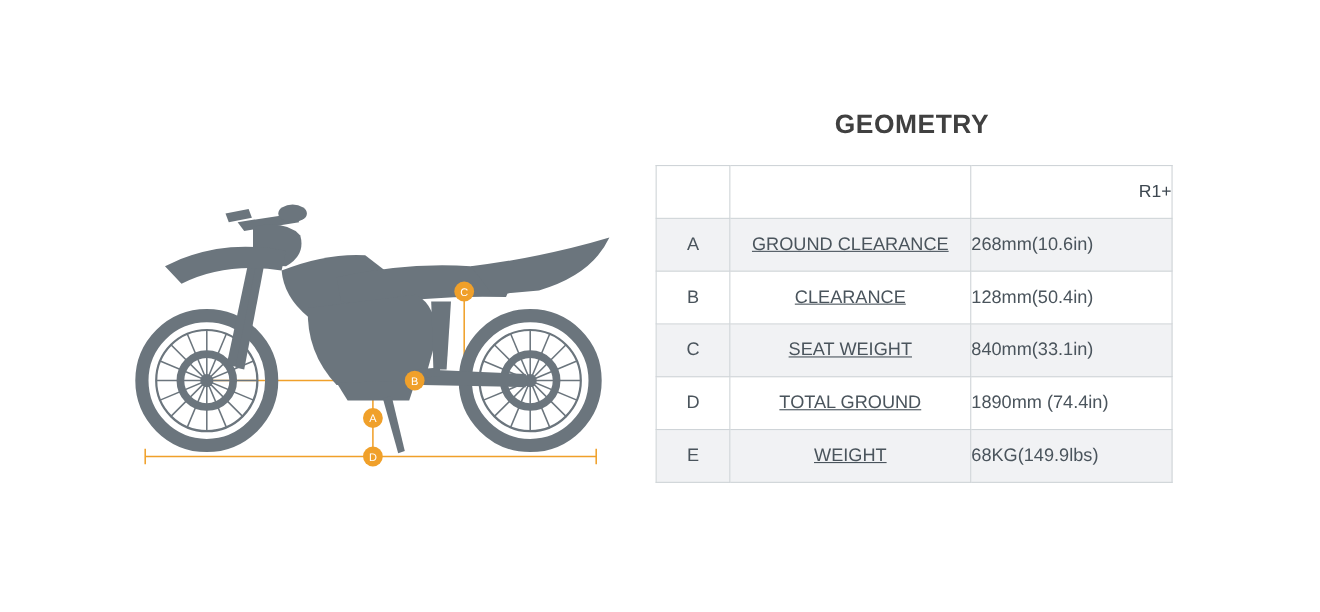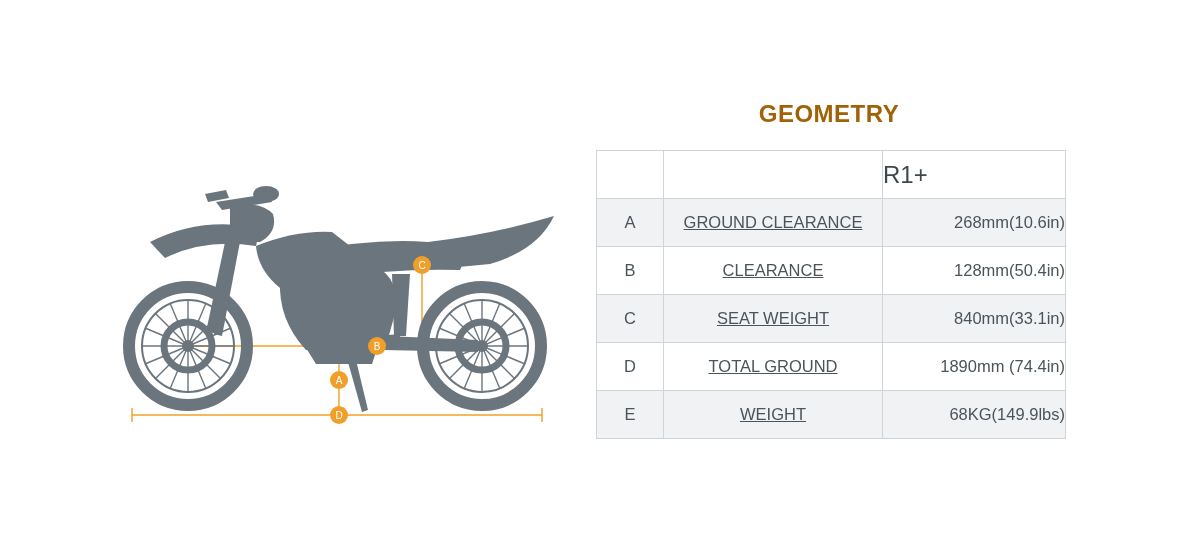--- a/index.html
+++ b/index.html
@@ -37,47 +37,47 @@
     position: absolute;
     left: 596px;
     top: 100px;
     width: 466px;
   }
   .geometry-title {
     text-align: center;
     font-size: 24px;
     font-weight: bold;
     letter-spacing: 0.5px;
-    color: #a16207;
+    color: #404040;
     margin: 0 0 22px 0;
   }
   table.geometry-table {
     border-collapse: collapse;
     width: 466px;
     table-layout: fixed;
   }
   table.geometry-table td,
   table.geometry-table th {
     border: 1px solid #cfd4d8;
     font-weight: normal;
     color: #4a545c;
     padding: 0;
     height: 47px;
     vertical-align: middle;
     font-size: 16.5px;
   }
   .col-key { width: 66px; text-align: center; }
   .col-label { width: 218px; text-align: center; text-decoration: underline; }
-  .col-value { width: 182px; text-align: right; }
+  .col-value { width: 182px; text-align: left; }
 
   thead td.head-blank,
   thead td.head-blank2 { background: #ffffff; }
   thead td.head-model {
-    font-size: 24px;
-    text-align: left;
+    font-size: 16px;
+    text-align: right;
     color: #3d4750;
   }
   tbody tr.shaded td { background: #f1f2f4; }
   tbody tr.plain td { background: #ffffff; }
   td.key-cell { font-size: 16px; }
   td.value-cell { font-size: 16.5px; }
 </style>
 </head>
 <body>
 

